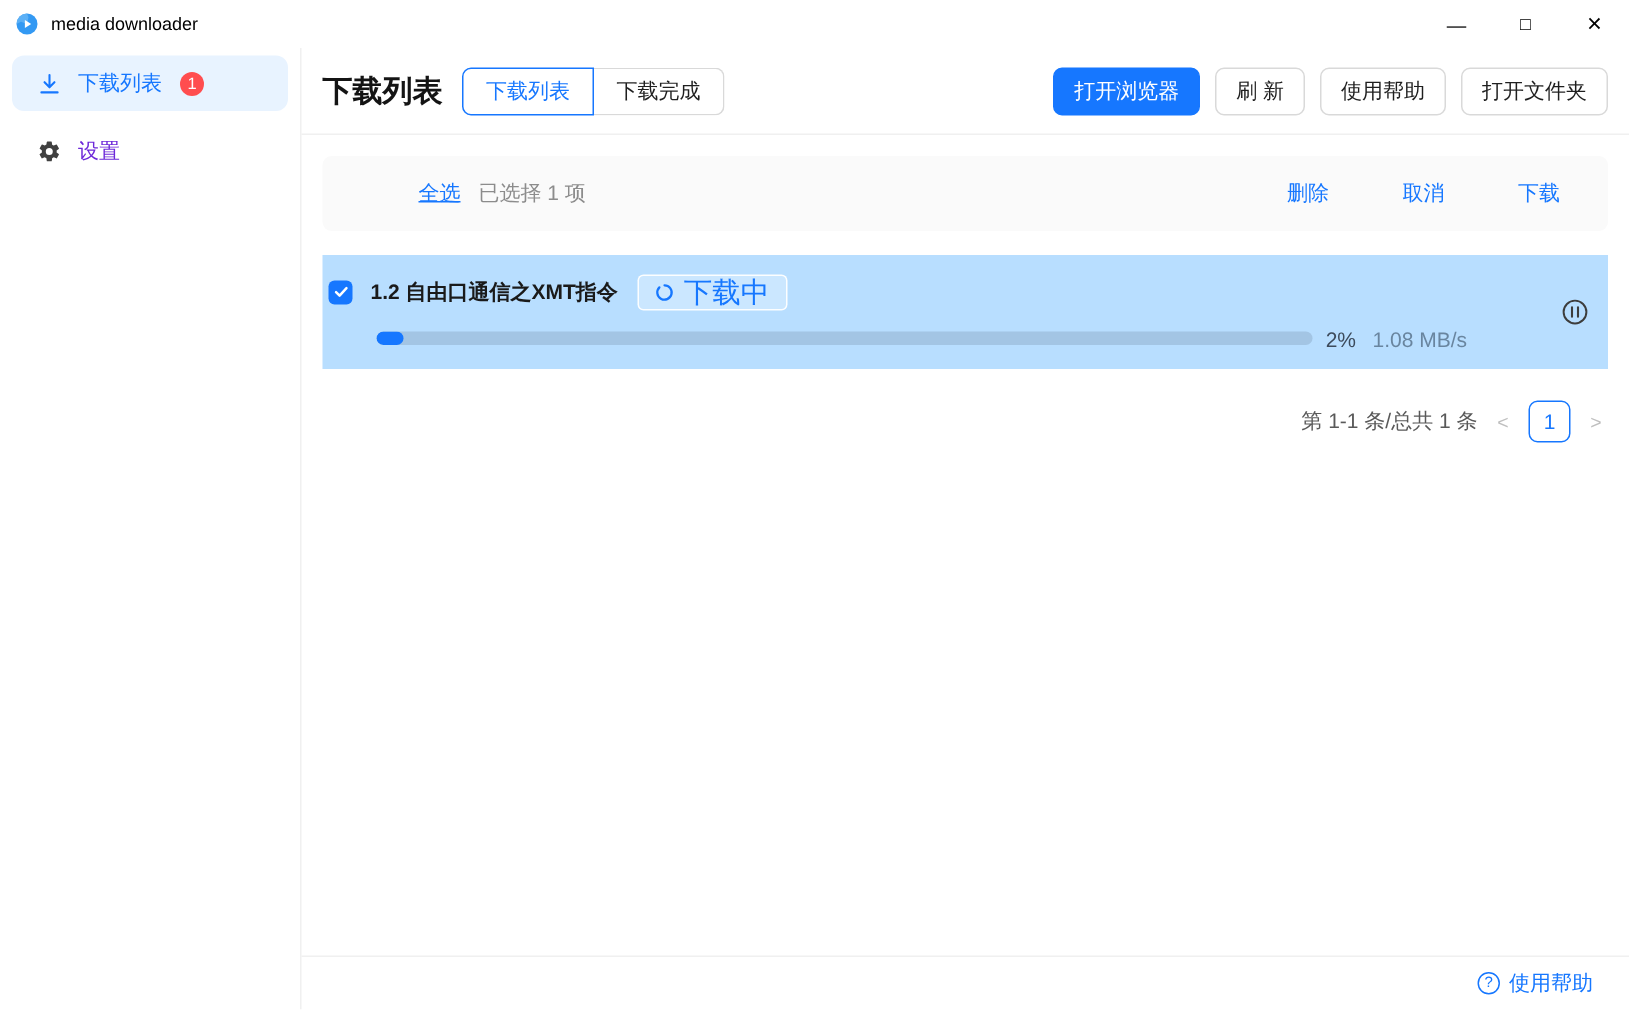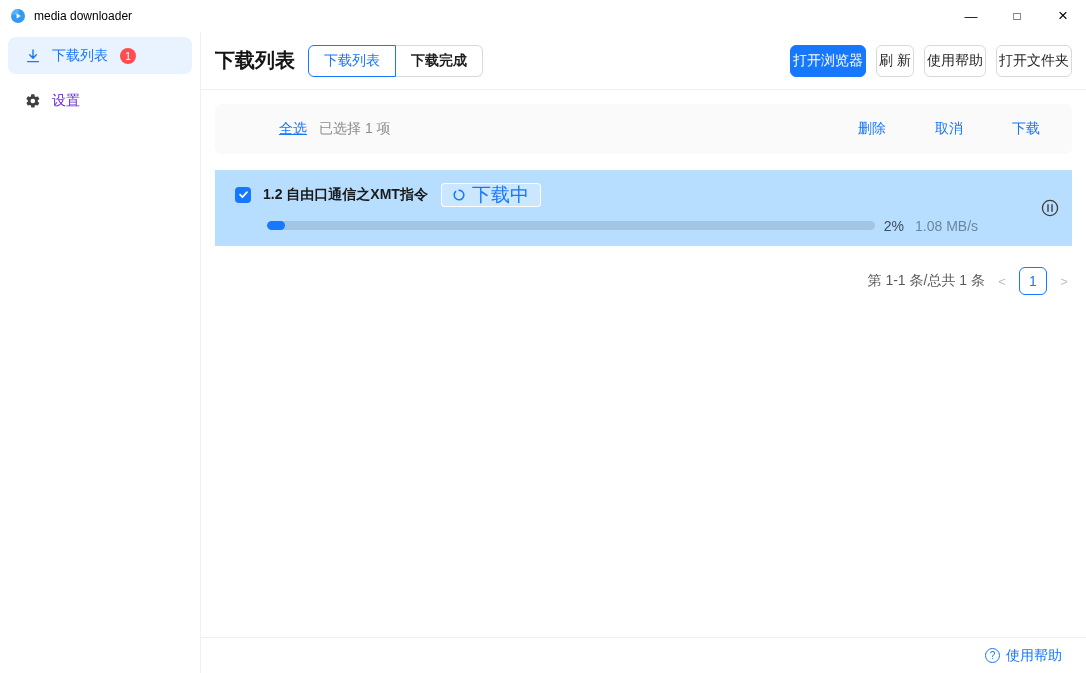--- a/index.html
+++ b/index.html
@@ -31,37 +31,37 @@
   .badge { min-width: 16px; height: 16px; border-radius: 8px; background: #ff4d4f; color: #fff; font-size: 11px; display: inline-flex; align-items: center; justify-content: center; padding: 0 4px; margin-left: 1px; }
 
   .main { flex: 1; display: flex; flex-direction: column; min-width: 0; }
 
   
   .main-header { height: 58px; flex: 0 0 58px; display: flex; align-items: center; padding: 0 14px; border-bottom: 1px solid #f0f0f0; }
   .page-title { font-size: 20px; font-weight: bold; color: #141414; margin-right: 13px; }
   .tab-group { display: flex; }
   .tab { height: 32px; padding: 0 15px; display: flex; align-items: center; border: 1px solid #d9d9d9; background: #fff; font-size: 14px; color: #1f1f1f; cursor: default; }
   .tab:first-child { border-radius: 6px 0 0 6px; }
-  .tab + .tab { border-left: none; border-radius: 0 6px 6px 0; font-weight: bold; }
+  .tab + .tab { border-left: none; border-radius: 0 6px 6px 0; }
   .tab.active { border-color: #1677ff; color: #1677ff; }
   .header-buttons { margin-left: auto; display: flex; gap: 10px; }
-  .btn { height: 32px; padding: 0 2px; border-radius: 6px; border: 1px solid #d9d9d9; background: #fff; font-size: 14px; color: #1f1f1f; display: flex; align-items: center; cursor: default; white-space: nowrap; }
+  .btn { height: 32px; padding: 0 13px; border-radius: 6px; border: 1px solid #d9d9d9; background: #fff; font-size: 14px; color: #1f1f1f; display: flex; align-items: center; cursor: default; white-space: nowrap; }
   .btn.primary { background: #1677ff; border-color: #1677ff; color: #fff; }
 
   
   .content { flex: 1; padding: 14px; display: flex; flex-direction: column; min-height: 0; }
 
   .toolbar { height: 50px; flex: 0 0 50px; background: #fafafa; border-radius: 6px; display: flex; align-items: center; padding: 0 32px; }
   .link { color: #1677ff; cursor: default; text-decoration: none; margin-left: 32px; }
   .link.underline { text-decoration: underline; }
   .selection-status { color: #8c8c8c; margin-left: 12px; }
   .toolbar-actions { margin-left: auto; display: flex; gap: 17px; }
 
   
-  .dl-row { margin-top: 16px; height: 76px; flex: 0 0 76px; background: #b8deff; display: flex; align-items: center; padding: 0 13px 0 20px; }
+  .dl-row { margin-top: 16px; height: 76px; flex: 0 0 76px; background: #b8deff; display: flex; align-items: center; padding: 0 13px 0 4px; }
   .dl-main { flex: 1; min-width: 0; }
   .dl-line1 { display: flex; align-items: center; }
   .checkbox { width: 16px; height: 16px; border-radius: 4px; background: #1677ff; display: flex; align-items: center; justify-content: center; flex: 0 0 16px; }
   .dl-title { font-weight: bold; font-size: 14px; color: #1a1a1a; margin-left: 12px; }
   .status-badge { margin-left: 13px; height: 24px; display: inline-flex; align-items: center; gap: 7px; padding: 0 11px; border: 1px solid rgba(255,255,255,0.95); border-radius: 4px; background: rgba(255,255,255,0.28); color: #1677ff; font-size: 19px; }
   .dl-line2 { display: flex; align-items: center; margin-left: 32px; margin-top: 11px; }
   .progress-track { flex: 1; height: 9px; border-radius: 5px; background: rgba(90,110,130,0.22); overflow: hidden; position: relative; }
   .progress-fill { height: 9px; border-radius: 5px; background: #1677ff; min-width: 18px; }
   .progress-pct { margin-left: 9px; color: #3d4b5c; }
   .progress-speed { margin-left: 11px; color: rgba(40,60,80,0.55); width: 72px; }

